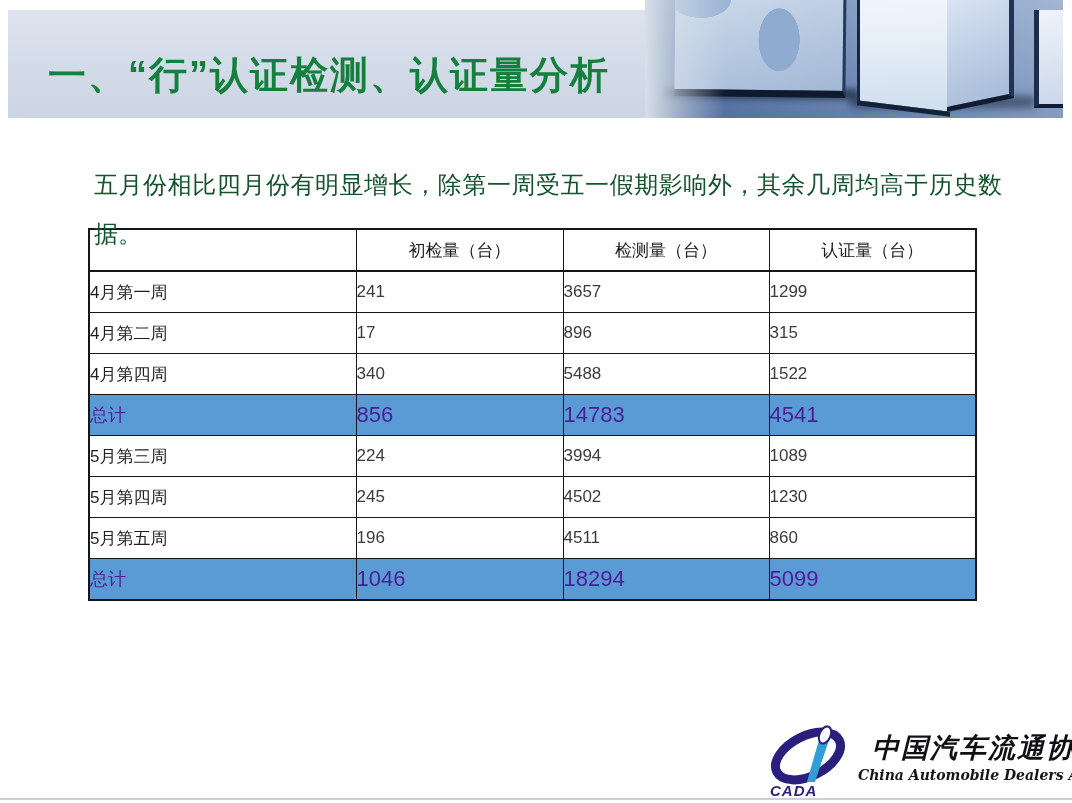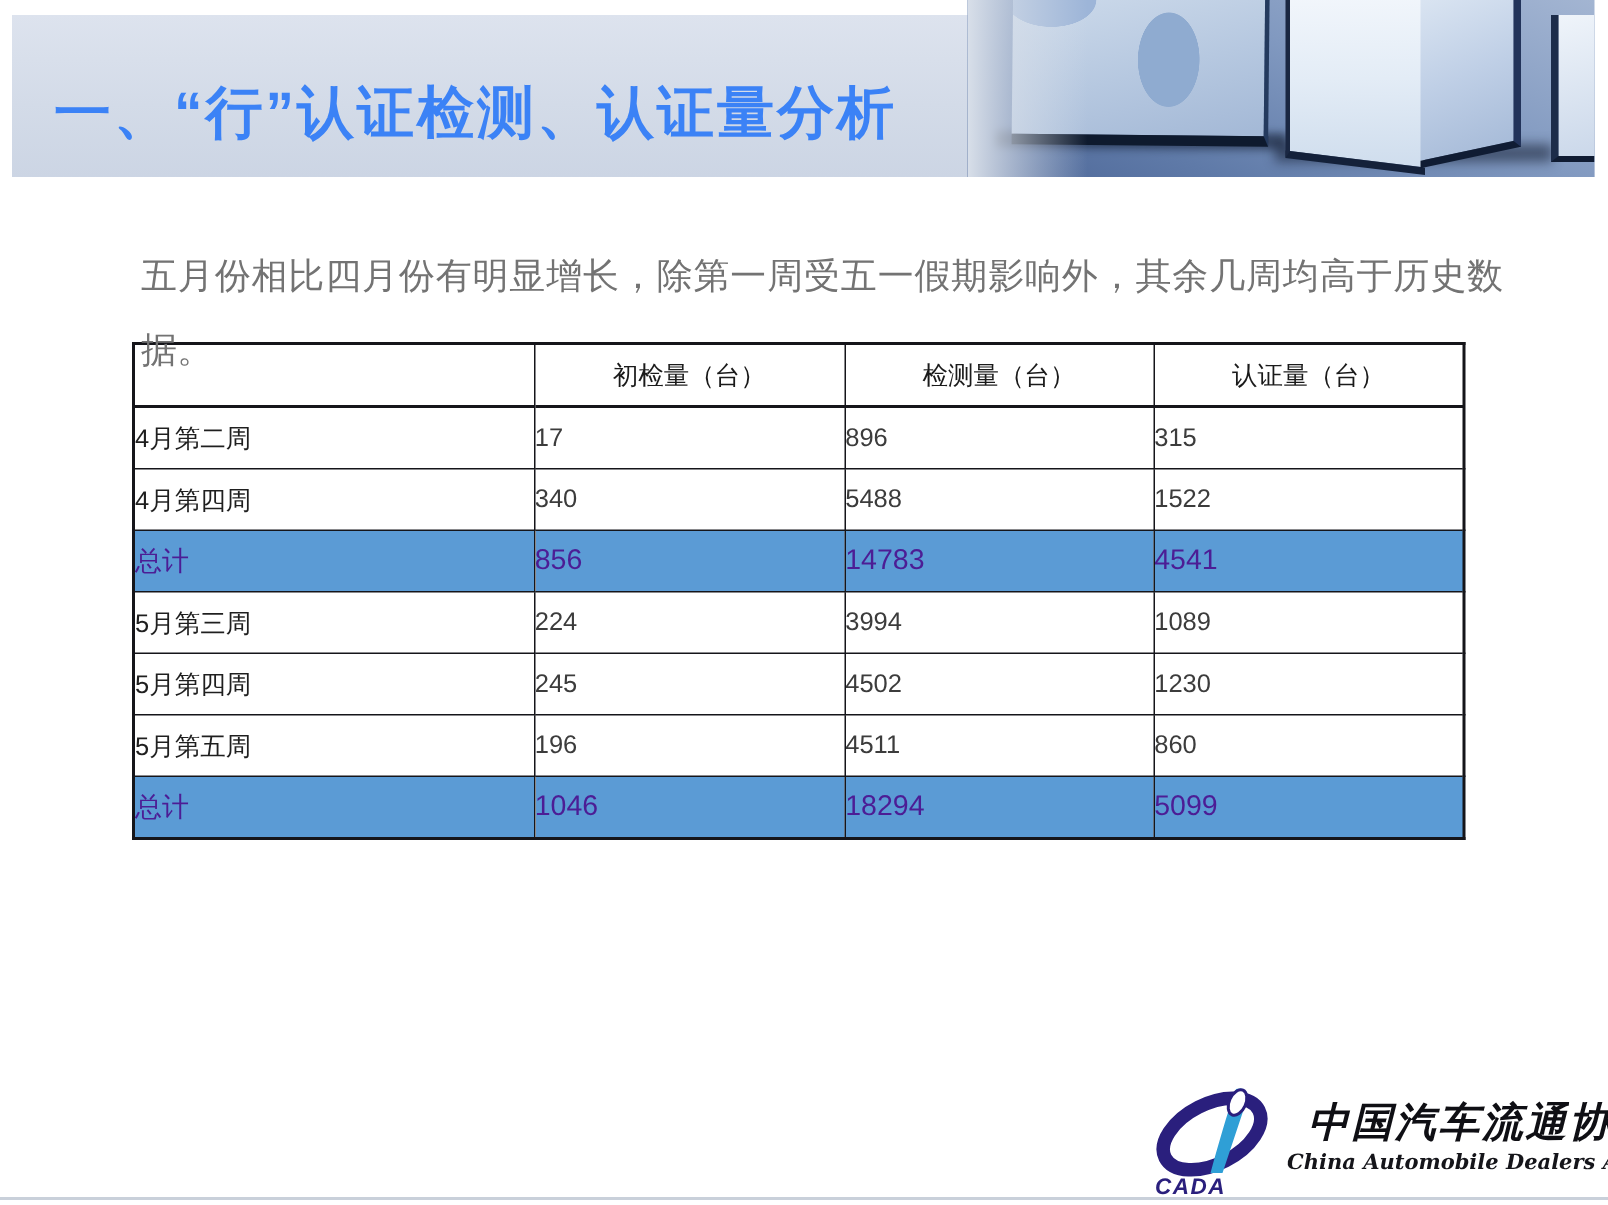--- a/index.html
+++ b/index.html
@@ -7,22 +7,22 @@
     width:1072px;height:803px;position:relative;overflow:hidden;
     background:#ffffff;
     font-family:"Liberation Sans","DejaVu Sans",sans-serif;
   }
   
   .header-band{
     position:absolute;left:8px;top:10px;width:1055px;height:108px;
     background:linear-gradient(180deg,#dde3ee 0%,#d3dbe8 55%,#ccd5e4 100%);
   }
   .slide-title{
-    position:absolute;left:36px;top:50px;
-    font-size:38px;font-weight:bold;color:#3b82f6;
+    position:absolute;left:48px;top:50px;
+    font-size:38px;font-weight:bold;color:#15803d;
     letter-spacing:2px;white-space:nowrap;
   }
   
   .header-image{
     position:absolute;left:645px;top:0;width:418px;height:118px;overflow:hidden;
     background:linear-gradient(205deg,#a3b5d2 0%,#8199c0 40%,#5f7aa8 75%,#4c6697 100%);
   }
   .image-fade{
     position:absolute;left:0;top:0;width:80px;height:100%;z-index:6;
     background:linear-gradient(90deg,#d8dfe9 0%,rgba(216,223,233,0) 100%);
@@ -57,42 +57,42 @@
     background:rgba(8,16,34,.5);filter:blur(4px);
   }
   .cube-right{
     position:absolute;right:0;top:10px;width:24px;height:94px;z-index:2;
     background:linear-gradient(165deg,#eff4fa 0%,#cbd8ea 100%);
     border-left:5px solid #1c2c4a;border-bottom:4px solid #101c33;
   }
   
   .intro{
     position:absolute;left:94px;top:160px;width:908px;z-index:2;
-    font-size:24px;line-height:49px;color:#737373;
+    font-size:24px;line-height:49px;color:#14532d;
     text-align:justify;
   }
   
   table.data{
     position:absolute;left:88px;top:228px;width:887px;z-index:1;
     border-collapse:collapse;table-layout:fixed;
     border:2px solid #15151a;
   }
   table.data td,table.data th{
     border:1px solid #15151a;vertical-align:middle;
     padding:0;height:40px;overflow:hidden;
   }
   table.data thead th{
     font-weight:normal;font-size:17px;color:#1a1a1a;
     border-bottom-width:2px;
   }
   td.row-label{font-size:17px;color:#1f1f1f;}
   td.num{font-size:17px;color:#3c3c3c;}
   tr.total-row td{background:#5b9bd5;color:#4c1d95;}
   tr.total-row td.row-label{font-size:18px;}
-  tr.total-row td.num{font-size:19px;}
+  tr.total-row td.num{font-size:22px;}
   
   .logo{position:absolute;left:768px;top:722px;width:300px;height:74px;}
   .logo-emblem{position:absolute;left:0;top:2px;}
   .logo-zh{
     position:absolute;left:104px;top:8px;white-space:nowrap;
     font-family:"DejaVu Serif","Liberation Serif",serif;
     font-size:27px;font-weight:bold;font-style:italic;
     letter-spacing:2px;color:#0f0f14;
   }
   .logo-en{
@@ -134,20 +134,26 @@
   </colgroup>
   <thead>
     <tr>
       <th></th>
       <th>初检量（台）</th>
       <th>检测量（台）</th>
       <th>认证量（台）</th>
     </tr>
   </thead>
   <tbody>
+    <tr>
+      <td class="row-label">4月第一周</td>
+      <td class="num">241</td>
+      <td class="num">3657</td>
+      <td class="num">1299</td>
+    </tr>
     <tr>
       <td class="row-label">4月第二周</td>
       <td class="num">17</td>
       <td class="num">896</td>
       <td class="num">315</td>
     </tr>
     <tr>
       <td class="row-label">4月第四周</td>
       <td class="num">340</td>
       <td class="num">5488</td>

